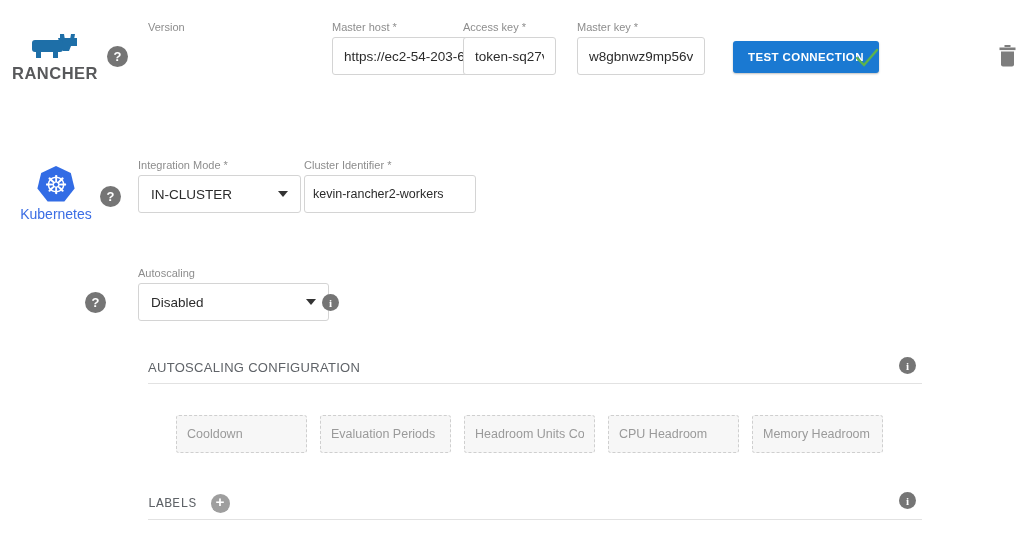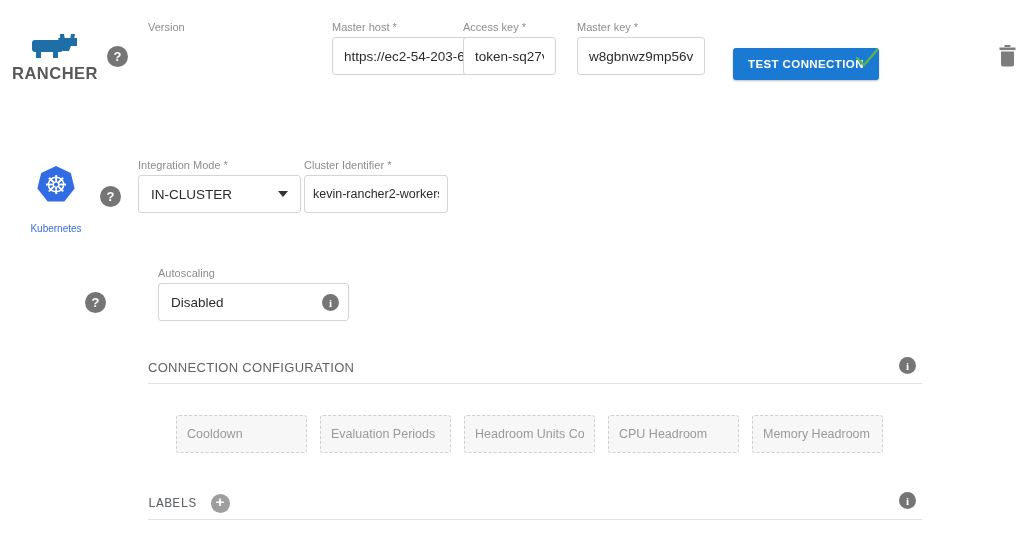--- a/index.html
+++ b/index.html
@@ -39,27 +39,27 @@
   .rancher-word { font-size: 16.5px; font-weight: bold; color: #58595b;
     letter-spacing: 0.5px; margin-top: 1px; }
 
   
   .k8s-logo { width: 76px; display: flex; flex-direction: column; align-items: center; }
   .k8s-heptagon { width: 38px; height: 37px; background: #326ce5; display: flex;
     align-items: center; justify-content: center;
     clip-path: polygon(50% 0%, 89% 19%, 99% 61%, 72% 96%, 28% 96%, 1% 61%, 11% 19%); }
   .k8s-wheel { color: #fff; font-size: 26px; line-height: 1;
     font-family: "DejaVu Sans", sans-serif; }
-  .k8s-word { font-size: 10px; color: #3b6de4; margin-top: 20px; }
+  .k8s-word { font-size: 14px; color: #3b6de4; margin-top: 3px; }
 
   
   .primary-btn { height: 32px; padding: 0 15px; background: #1a79d2; color: #fff;
     border: none; border-radius: 3px; font-family: "Liberation Sans", sans-serif;
     font-size: 11.5px; font-weight: bold; letter-spacing: 0.4px; cursor: pointer;
-    box-shadow: 0 1px 2px rgba(0,0,0,0.25); margin-top: 7px; }
+    box-shadow: 0 1px 2px rgba(0,0,0,0.25); }
 
   
   .section-title { font-size: 13px; color: #5f6368; letter-spacing: 0.3px;
     white-space: nowrap; }
   .divider { height: 1px; background: #e2e2e2; }
 
   
   .dashed-row { display: flex; gap: 13px; width: 707px; margin-left: 28px; }
   .dashed-input { flex: 1; height: 38px; border: 1px dashed #cfcfcf; border-radius: 3px;
     background: #f7f7f7; font-family: "Liberation Sans", sans-serif; font-size: 12.5px;
@@ -136,42 +136,42 @@
   </div>
 
   <div class="abs" style="left:138px; top:159px; width:163px;">
     <label class="field-label">Integration Mode *</label>
     <div class="select-box">
       <span class="select-value">IN-CLUSTER</span>
       <span class="caret"></span>
     </div>
   </div>
 
-  <div class="abs" style="left:304px; top:159px; width:144px;">
+  <div class="abs" style="left:304px; top:159px; width:172px;">
     <label class="field-label">Cluster Identifier *</label>
     <input class="text-input" type="text" style="padding: 0px 8px; font-size: 12.5px;" value="kevin-rancher2-workers">
   </div>
 
   <div class="abs help-icon" style="left:85px; top:292px;">
     <span>?</span>
   </div>
 
-  <div class="abs" style="left:158px; top:267px; width:191px;">
+  <div class="abs" style="left:138px; top:267px; width:191px;">
     <label class="field-label">Autoscaling</label>
     <div class="select-box">
       <span class="select-value">Disabled</span>
       <span class="caret"></span>
     </div>
   </div>
 
   <div class="abs info-icon" style="left:322px; top:294px;">
     <span>i</span>
   </div>
 
-  <div class="abs section-title" style="left:148px; top:360px;">CONNECTION CONFIGURATION</div>
+  <div class="abs section-title" style="left:148px; top:360px;">AUTOSCALING CONFIGURATION</div>
   <div class="abs info-icon" style="left:899px; top:357px;">
     <span>i</span>
   </div>
   <div class="abs divider" style="left:148px; top:383px; width:774px;"></div>
 
   <div class="abs dashed-row" style="left:148px; top:415px;">
     <input class="dashed-input" type="text" disabled="" placeholder="Cooldown" style="">
     <input class="dashed-input" type="text" disabled="" placeholder="Evaluation Periods" style="">
     <input class="dashed-input" type="text" disabled="" placeholder="Headroom Units Count" style="">
     <input class="dashed-input" type="text" disabled="" placeholder="CPU Headroom" style="">

